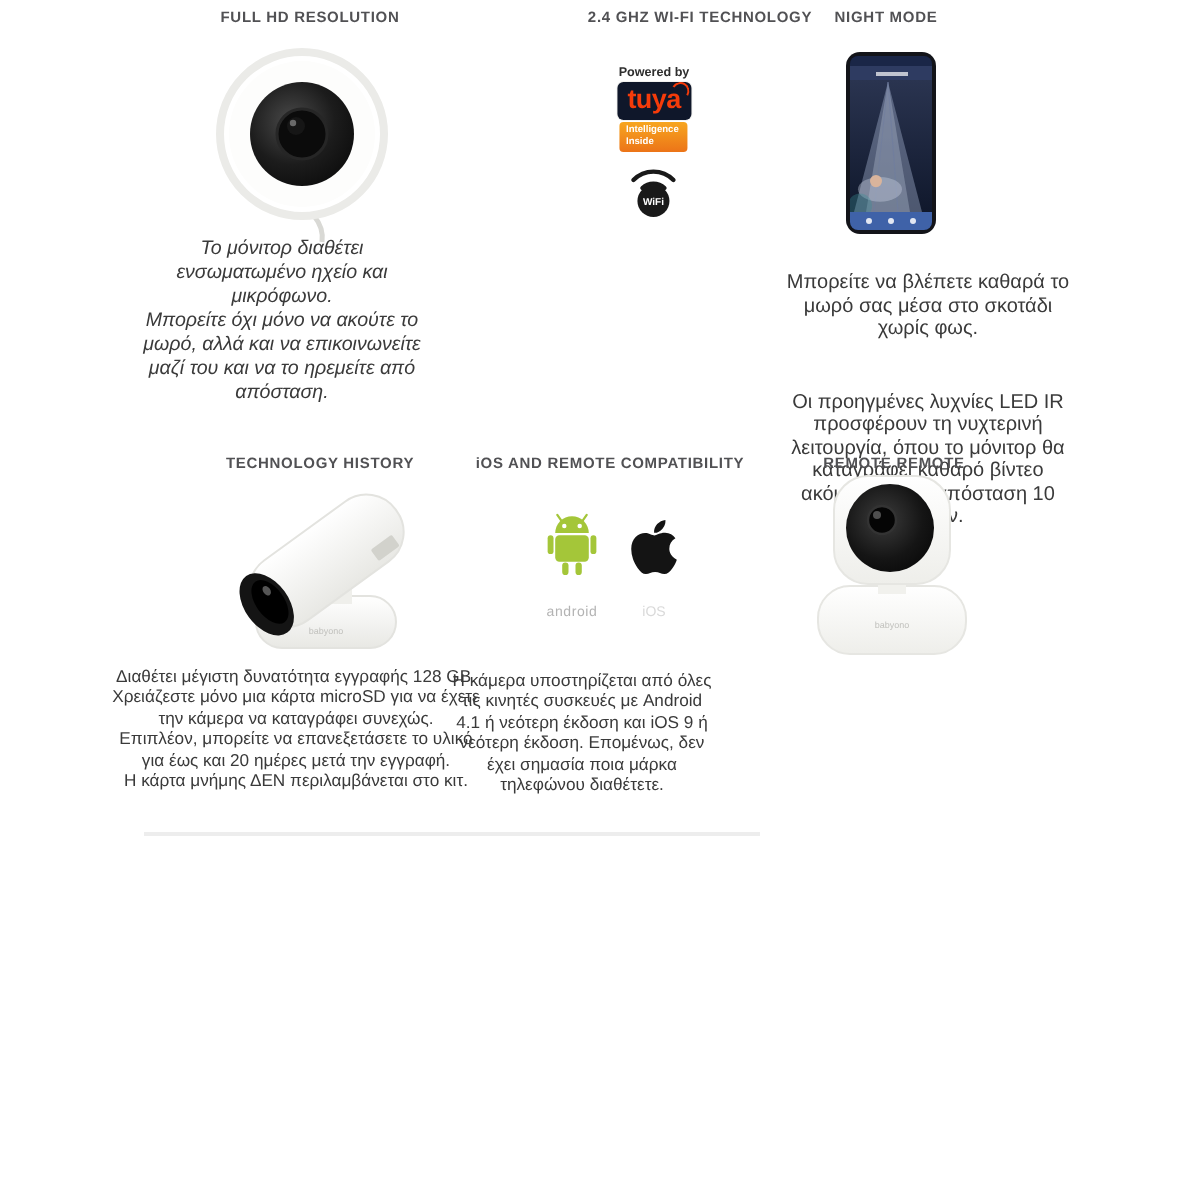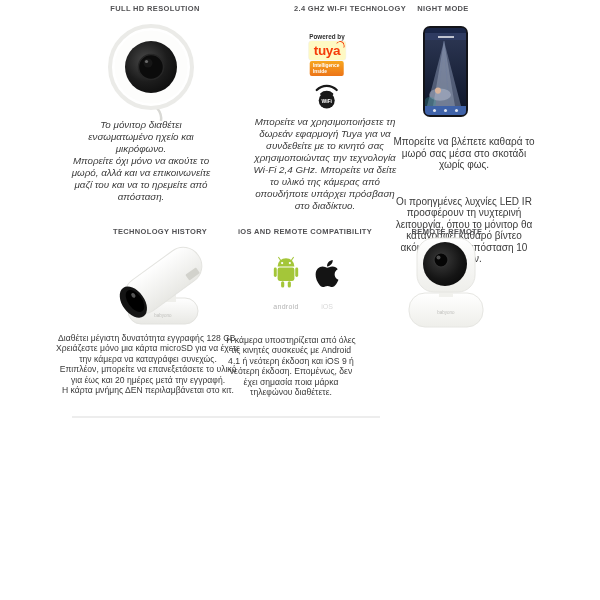--- a/index.html
+++ b/index.html
@@ -23,21 +23,21 @@
   .body-4{left:291px;top:335px;}
   .body-5{left:463px;top:337px;}
 
   .cam1{position:absolute;left:151px;top:24px;transform:translateX(-50%);}
   .cam2{position:absolute;left:163px;top:242px;transform:translateX(-50%);}
   .cam3{position:absolute;left:446px;top:237px;transform:translateX(-50%);}
 
   .tuya-badge{position:absolute;left:327px;top:33px;transform:translateX(-50%);
               display:flex;flex-direction:column;align-items:center;}
   .powered-by{font-size:6.3px;font-weight:700;color:#2e2e2e;margin-bottom:1px;}
-  .tuya-box{position:relative;background:#fef9c3;border-radius:3px;padding:0 5px 1px;
+  .tuya-box{position:relative;background:#0f172a;border-radius:3px;padding:0 5px 1px;
             box-shadow:0 0 0 .5px #f2f2f0;}
   .tuya-word{font-size:13.5px;font-weight:700;color:#f53b0a;letter-spacing:-.3px;line-height:16px;}
   .tuya-arc{position:absolute;top:0;right:1px;width:7px;height:7px;border:1.4px solid #f53b0a;
             border-bottom-color:transparent;border-left-color:transparent;border-radius:50%;
             transform:rotate(-14deg);}
   .tuya-tag{background:linear-gradient(180deg,#f7a61f,#ec7418);border-radius:2px;
             padding:2px 3px;font-size:4.8px;line-height:5.6px;font-weight:700;color:#fff;
             white-space:pre;text-align:left;margin-top:1px;min-width:28px;}
   .wifi-wrap{margin-top:3px;line-height:0;}
 
@@ -135,28 +135,20 @@
     </div>
   </div>
 
   <div class="btxt b-lg body-0">Το μόνιτορ διαθέτει
 ενσωματωμένο ηχείο και
 μικρόφωνο.
 Μπορείτε όχι μόνο να ακούτε το
 μωρό, αλλά και να επικοινωνείτε
 μαζί του και να το ηρεμείτε από
 απόσταση.</div>
-  <div class="btxt b-lg body-1">Μπορείτε να χρησιμοποιήσετε τη
-δωρεάν εφαρμογή Tuya για να
-συνδεθείτε με το κινητό σας
-χρησιμοποιώντας την τεχνολογία
-Wi-Fi 2,4 GHz. Μπορείτε να δείτε
-το υλικό της κάμερας από
-οπουδήποτε υπάρχει πρόσβαση
-στο διαδίκτυο.</div>
   <div class="btxt b-night body-2">
     <div class="p1">Μπορείτε να βλέπετε καθαρά το
 μωρό σας μέσα στο σκοτάδι
 χωρίς φως.</div>
     <div class="p2">Οι προηγμένες λυχνίες LED IR
 προσφέρουν τη νυχτερινή
 λειτουργία, όπου το μόνιτορ θα
 καταγράφει καθαρό βίντεο
 ακόμα και από απόσταση 10
 μέτρων.</div>

